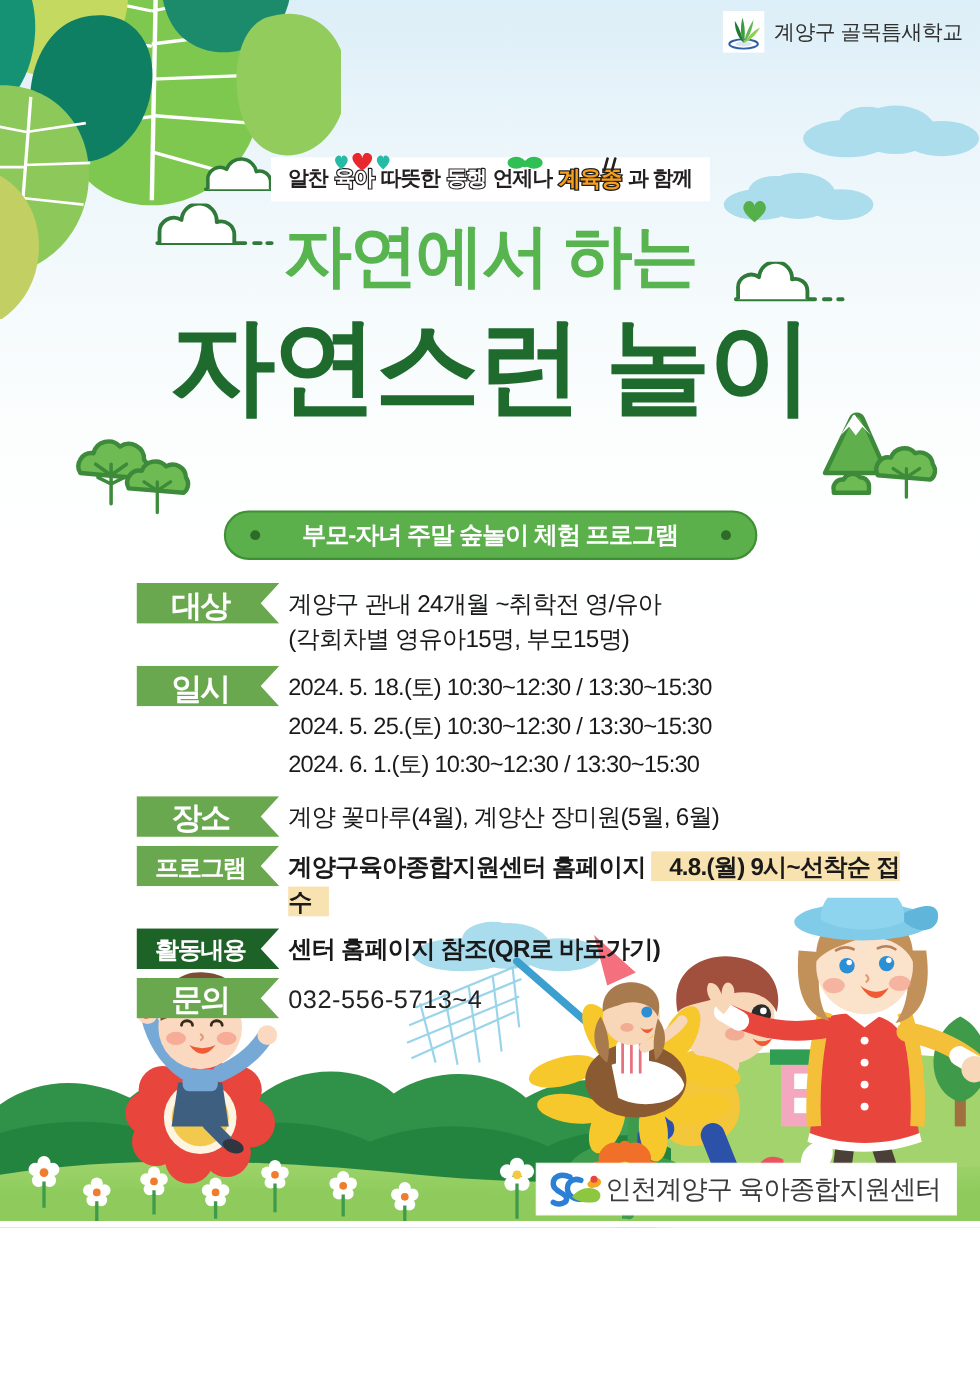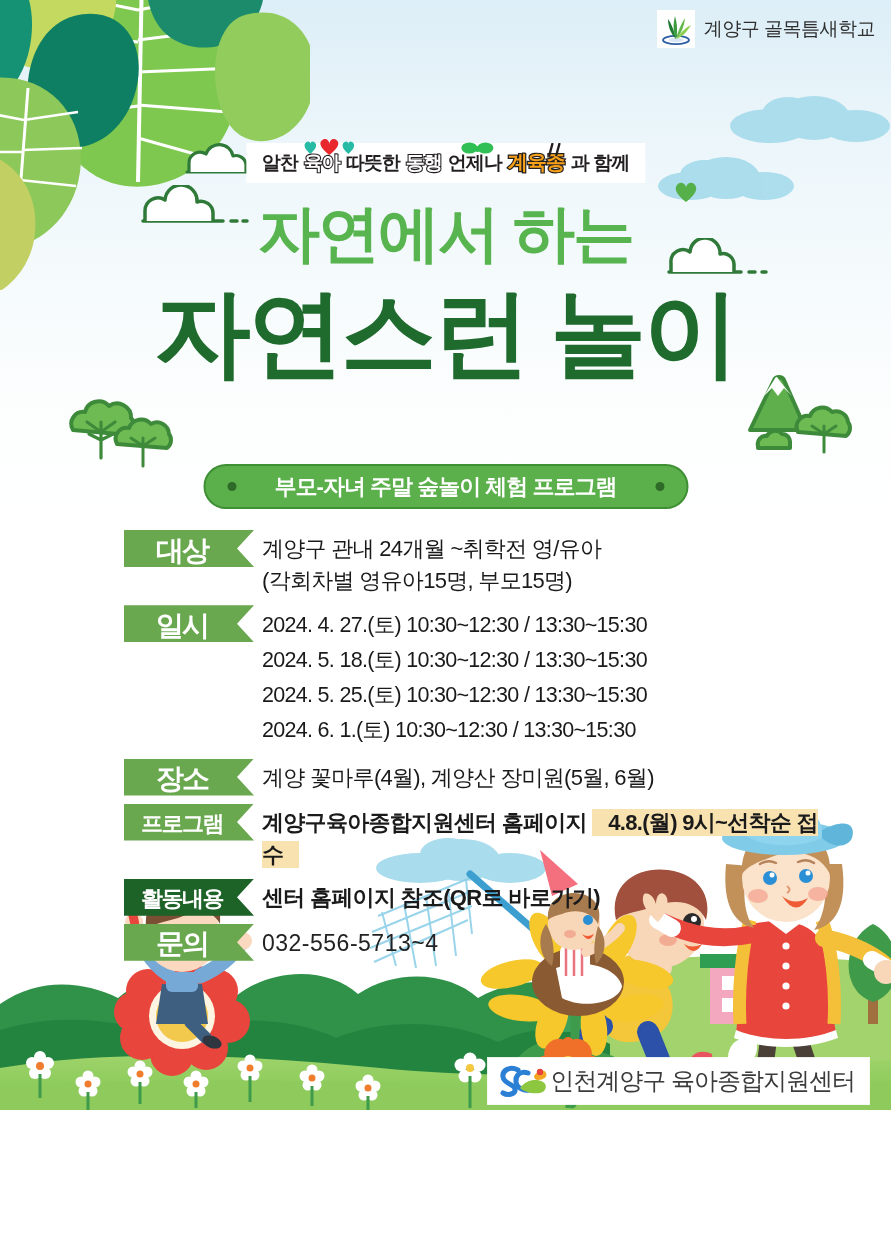--- a/index.html
+++ b/index.html
@@ -47,21 +47,21 @@
     font-size:19px; color:#2f2f2f; letter-spacing:-0.5px;
     font-weight:400; white-space:nowrap;
   }
 
   
   .tagline{
     position:absolute; left:50%; transform:translateX(-50%);
     top:143px; z-index:25;
     background:#ffffff;
     padding:6px 16px 7px 16px;
-    display:flex; align-items:flex-end; gap:6px;
+    display:flex; align-items:flex-start; gap:6px;
     white-space:nowrap;
   }
   .tg{ font-size:19px; font-weight:bold; color:#231f20; letter-spacing:-1px; }
   .tg-b{
     font-size:19px; font-weight:bold; color:#ffffff; letter-spacing:-1px;
     -webkit-text-stroke:2.2px #231f20; paint-order:stroke fill;
   }
   .tg-o{
     font-size:20px; font-weight:bold; color:#f6a01a; letter-spacing:-1px;
     -webkit-text-stroke:2.4px #231f20; paint-order:stroke fill;
@@ -348,21 +348,20 @@
       </div>
     </div>
 
     <div class="spacer-a"></div>
 
     <div class="row sched">
       <div class="ribbon-shape">
         <span class="rtext">일시</span>
       </div>
       <div class="val val-lines date">
-        <div>2024. 4. 27.(토) 10:30~12:30 / 13:30~15:30</div>
         <div>2024. 5. 18.(토) 10:30~12:30 / 13:30~15:30</div>
         <div>2024. 5. 25.(토) 10:30~12:30 / 13:30~15:30</div>
         <div>2024. 6. 1.(토) 10:30~12:30 / 13:30~15:30</div>
       </div>
     </div>
 
     <div class="spacer-b"></div>
 
     <div class="row">
       <div class="ribbon-shape">

